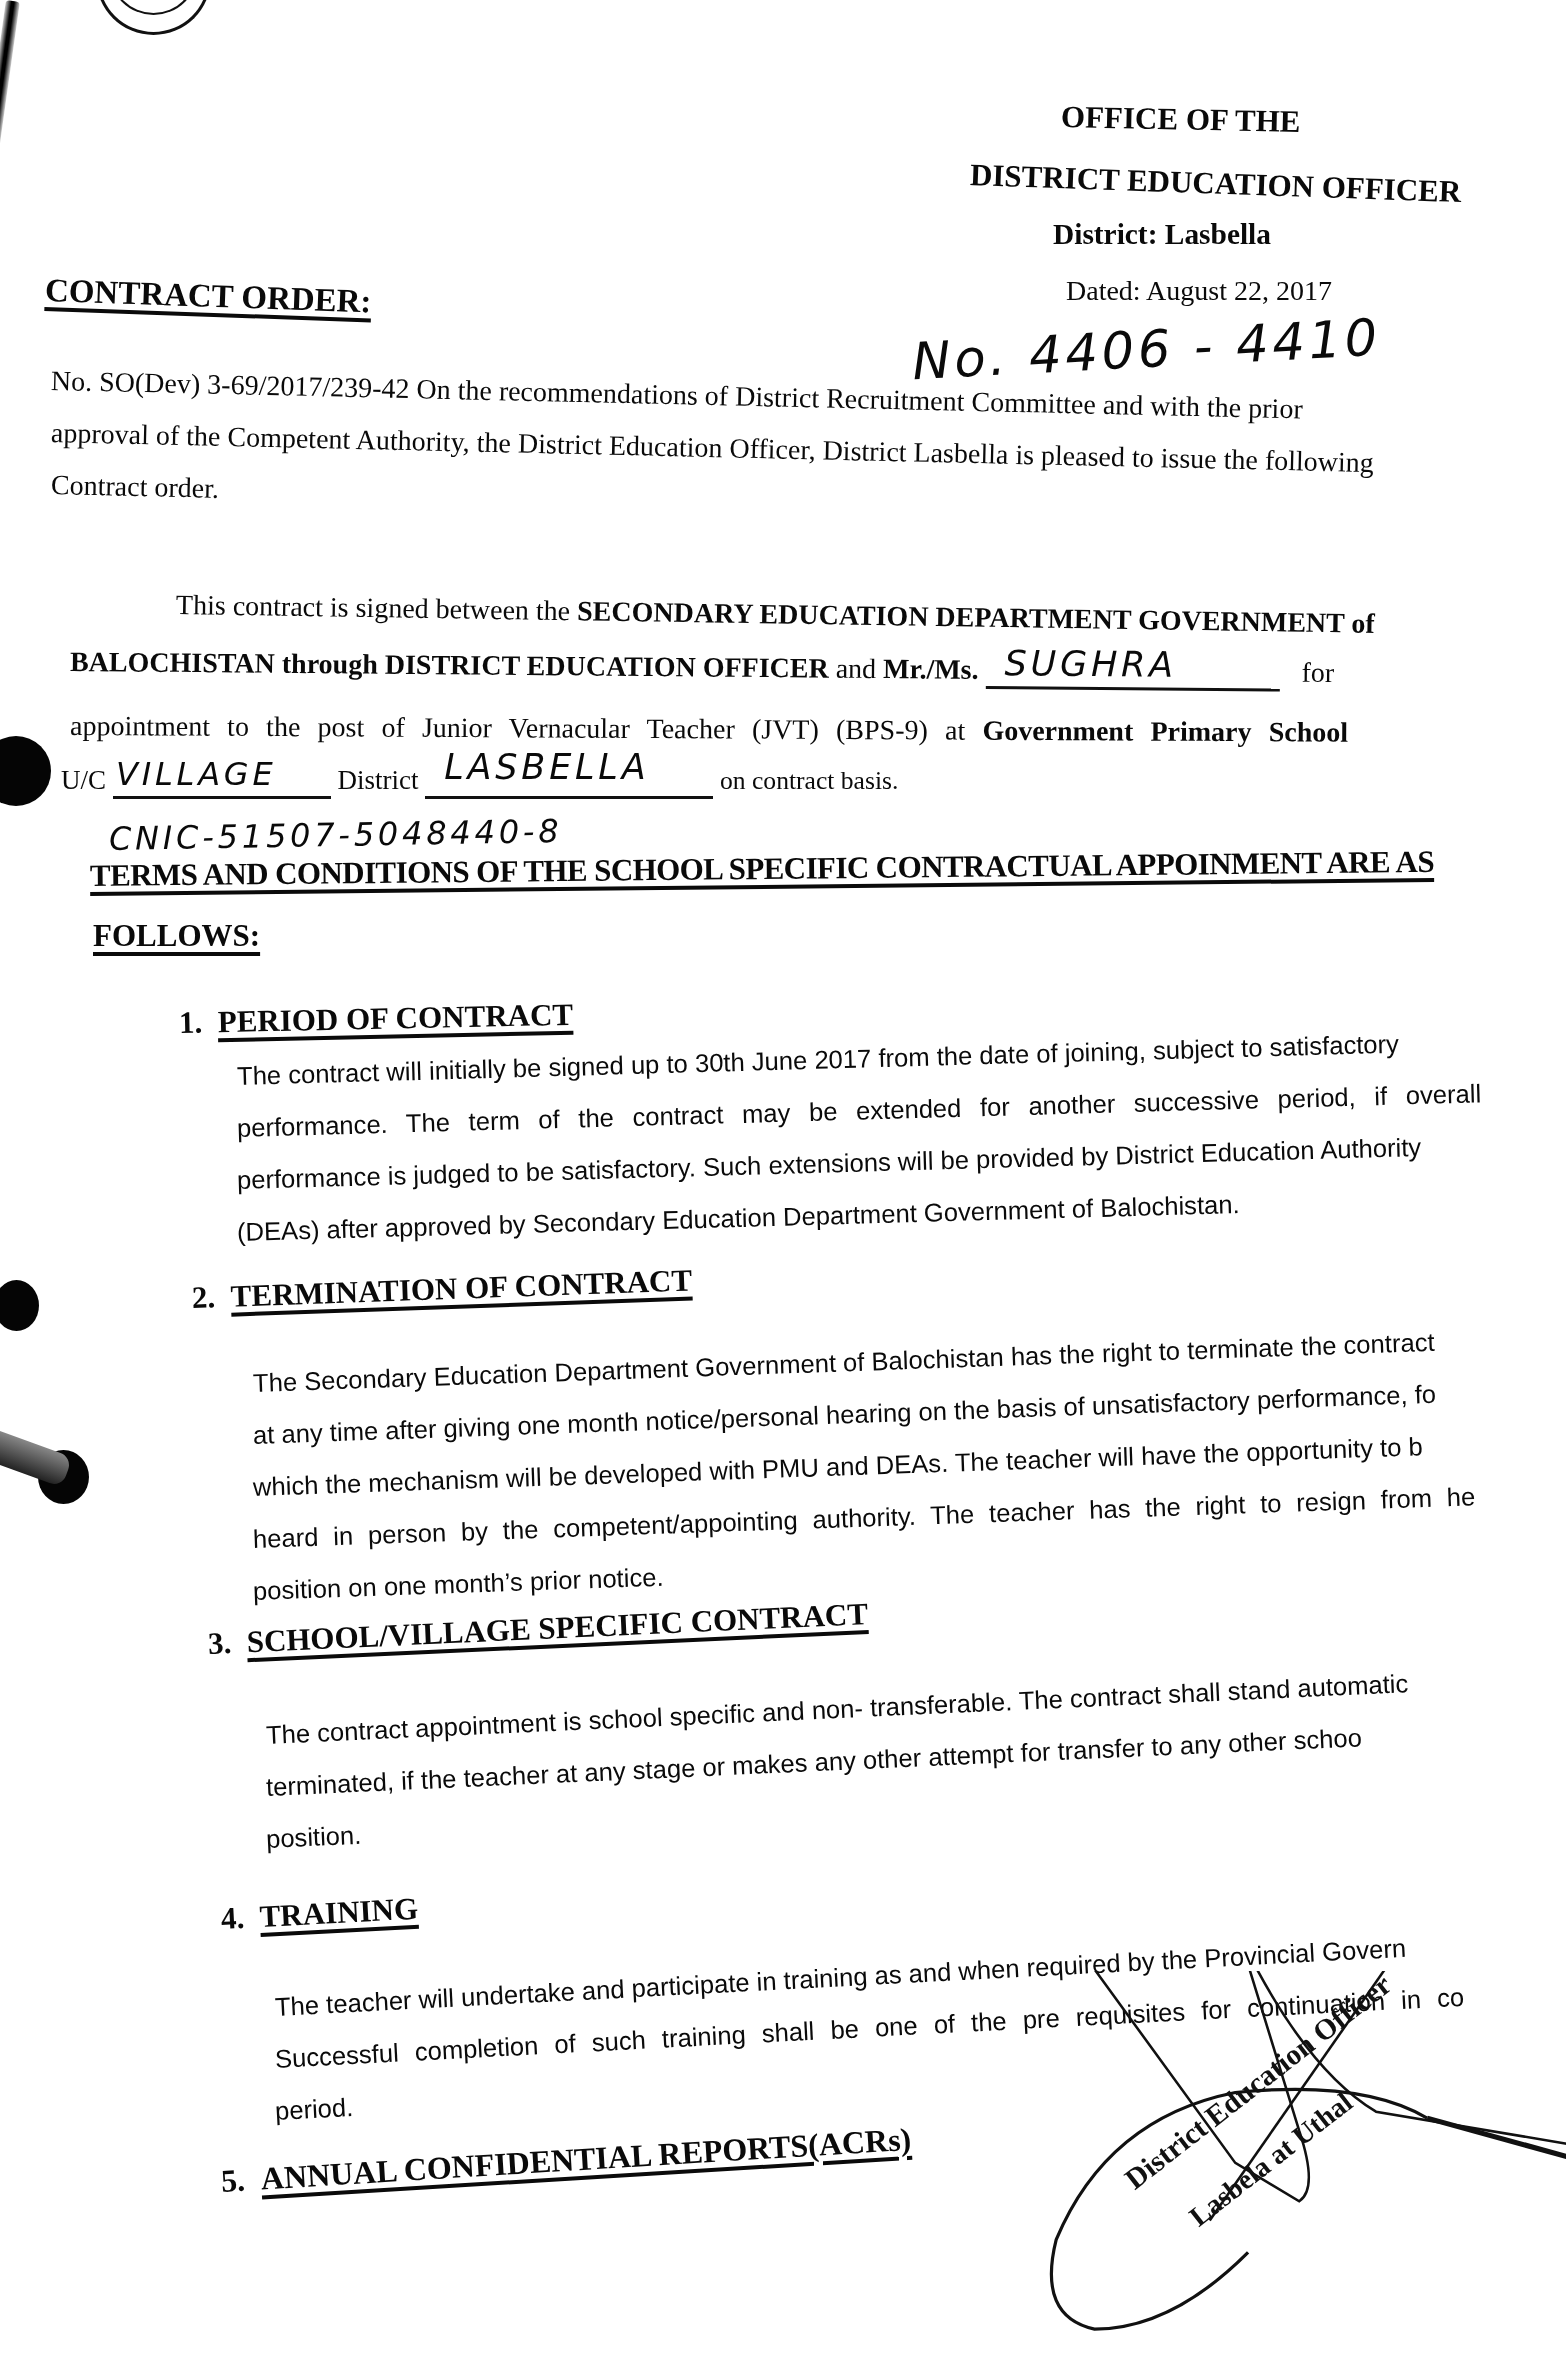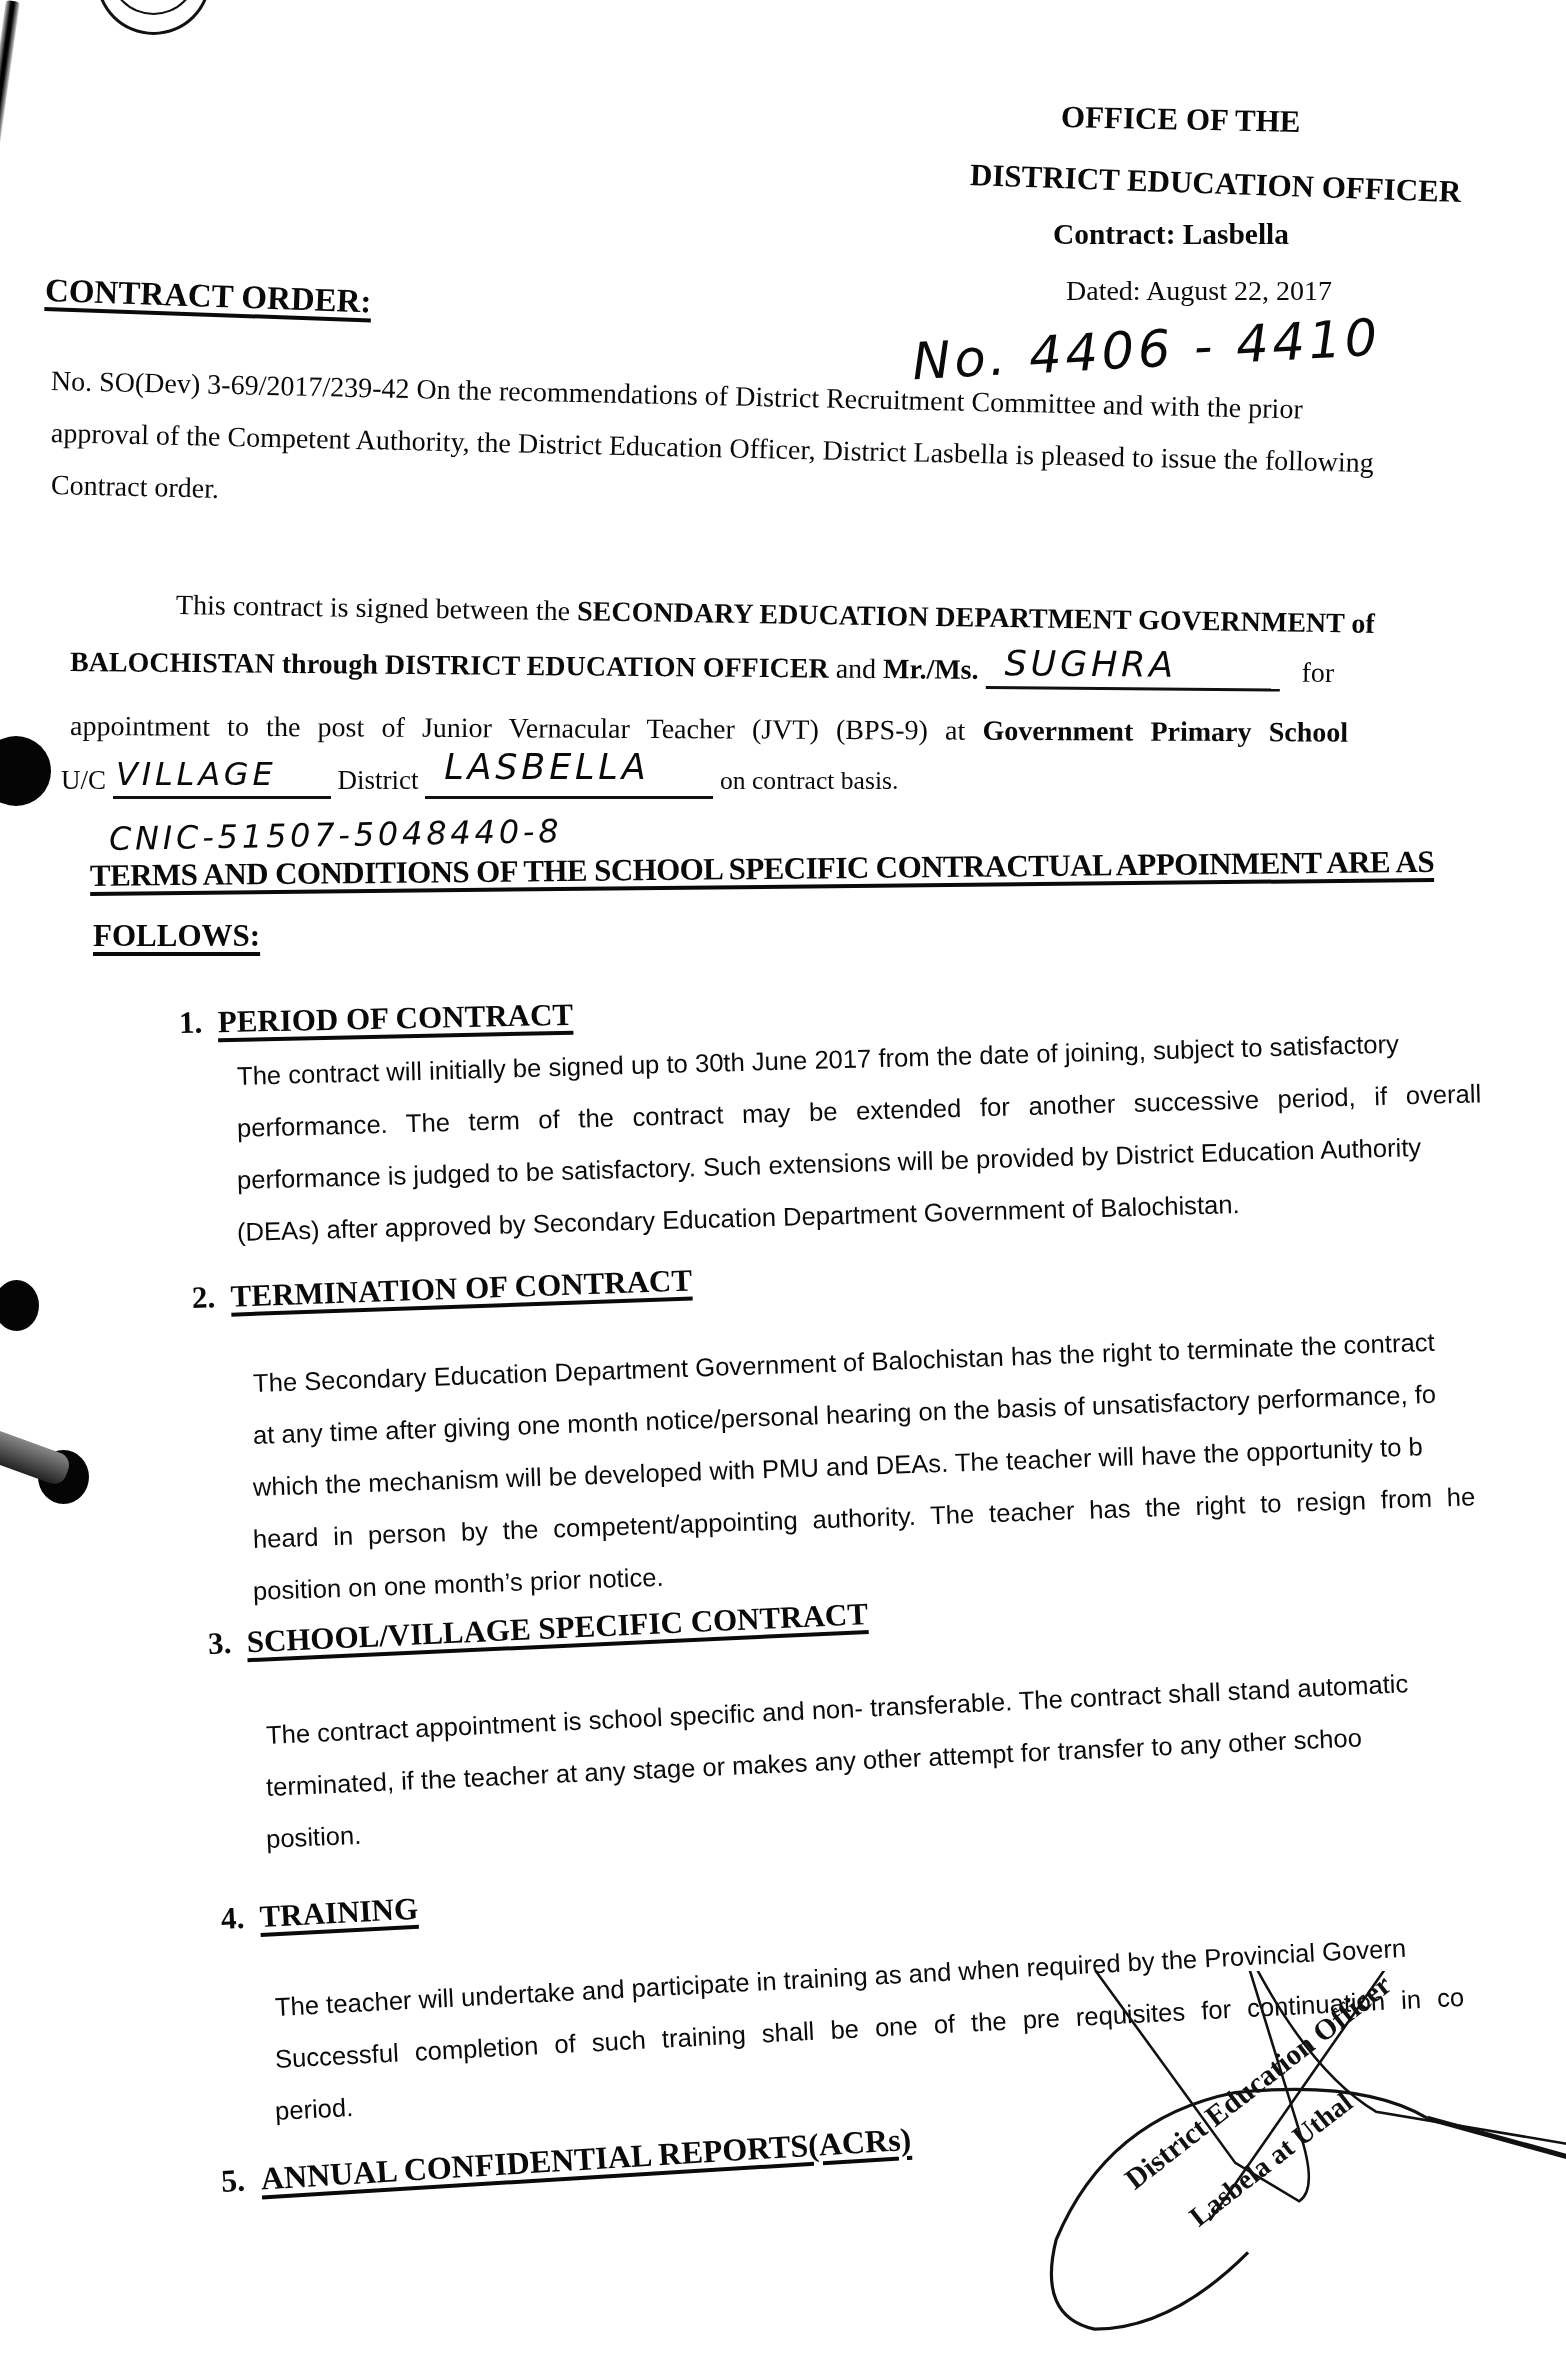--- a/index.html
+++ b/index.html
@@ -55,21 +55,21 @@
 
   <div class="binder-line"></div>
   <div class="emblem"></div>
   <div class="hole" style="left:-19px; top:736px; width:70px; height:70px;"></div>
   <div class="hole" style="left:-6.4px; top:1280px; width:45px; height:51px;"></div>
   <div class="hole" style="left:38px; top:1450px; width:51px; height:54px;"></div>
   <div class="clip"></div>
 
   <div class="abs hdr serif" style="left:1061px; top:99px; transform: rotate(1.2deg);">OFFICE OF THE</div>
   <div class="abs hdr serif" style="left:970px; top:157px; transform: rotate(2deg);">DISTRICT EDUCATION OFFICER</div>
-  <div class="abs hdr serif" style="left:1053px; top:218px; font-size:29.4px;">Contract: Lasbella</div>
+  <div class="abs hdr serif" style="left:1053px; top:218px; font-size:29.4px;">District: Lasbella</div>
   <div class="abs dated serif" style="left:1066px; top:275px;">Dated: August 22, 2017</div>
   <div class="abs hand" style="left:912px; top:320px; font-size:51px; transform: rotate(-3deg);">No. 4406 - 4410</div>
 
   <div class="abs serif bold ul" style="left:45px; top:272px; font-size:33px; transform: rotate(2deg); transform-origin:left center;">CONTRACT ORDER:</div>
 
   <div class="para serif" style="left:51px; top:355px; width:1453px; font-size:28px; line-height:52px;">
     <span class="line" style="transform: rotate(1.3deg);">No. SO(Dev) 3-69/2017/239-42 On the recommendations of District Recruitment Committee and with the prior</span>
     <span class="line" style="transform: rotate(1.3deg);">approval of the Competent Authority, the District Education Officer, District Lasbella is pleased to issue the following</span>
     <span class="line" style="transform: rotate(1.3deg);">Contract order.</span>
   </div>

